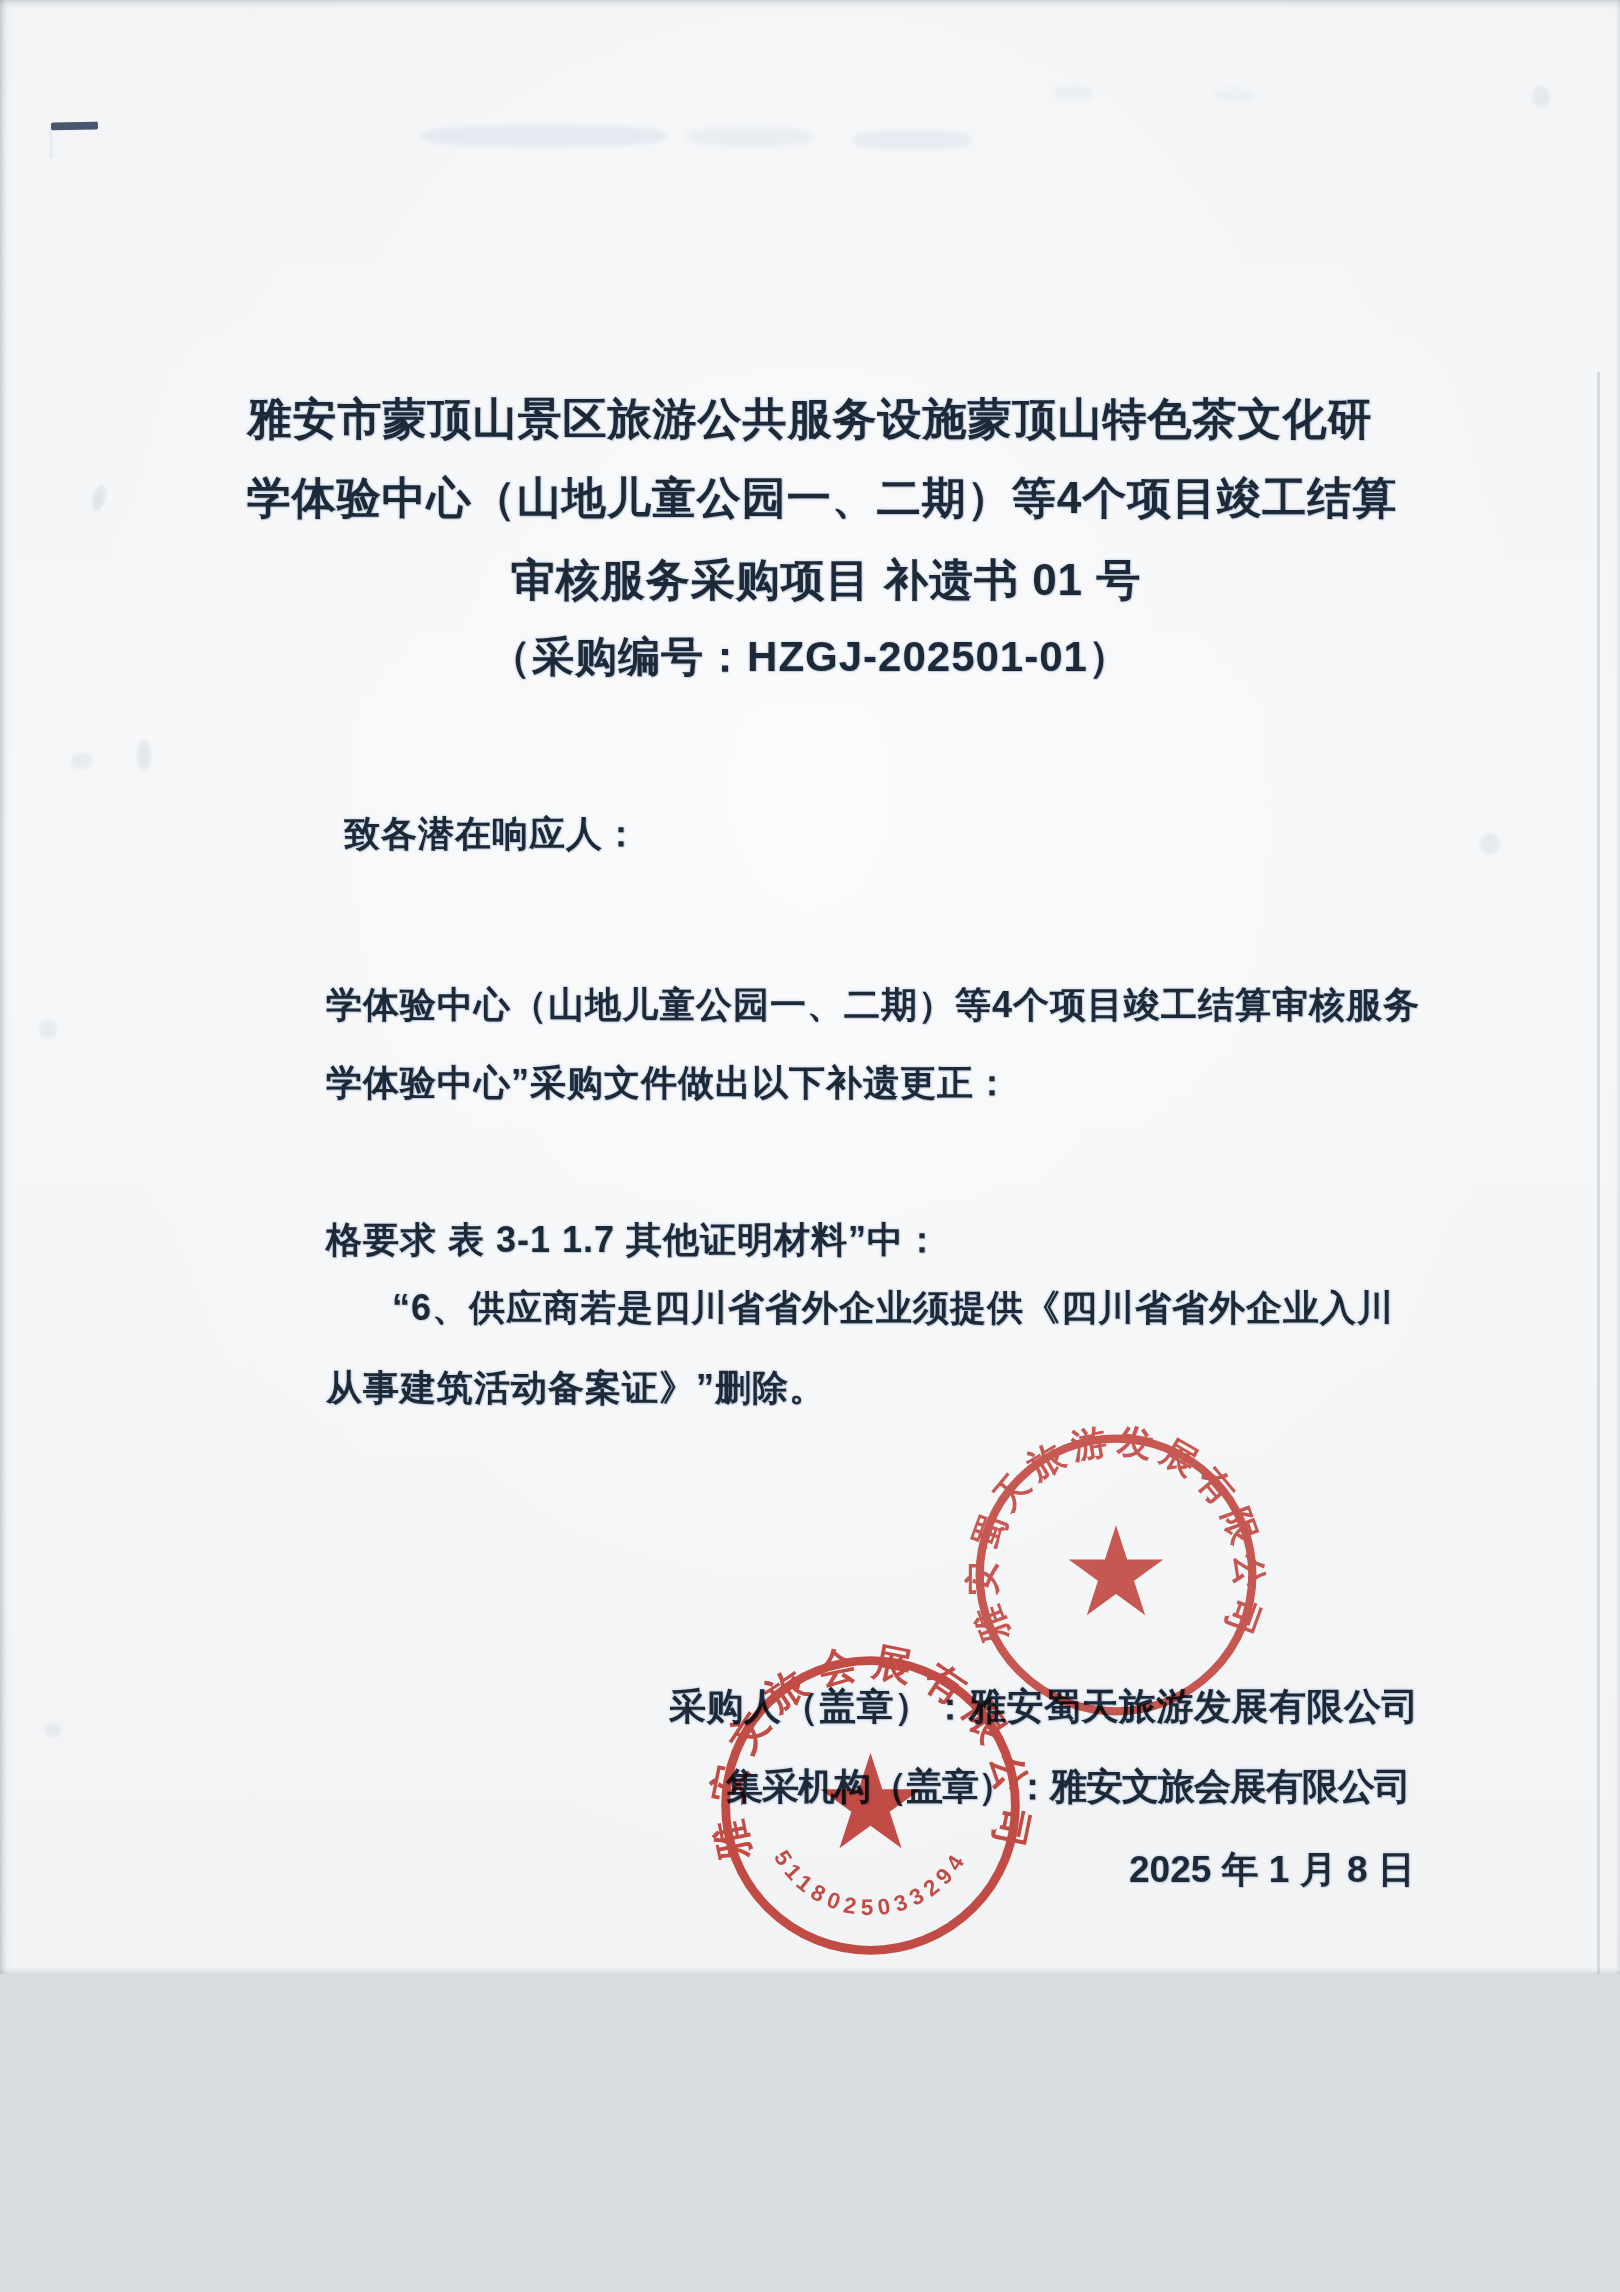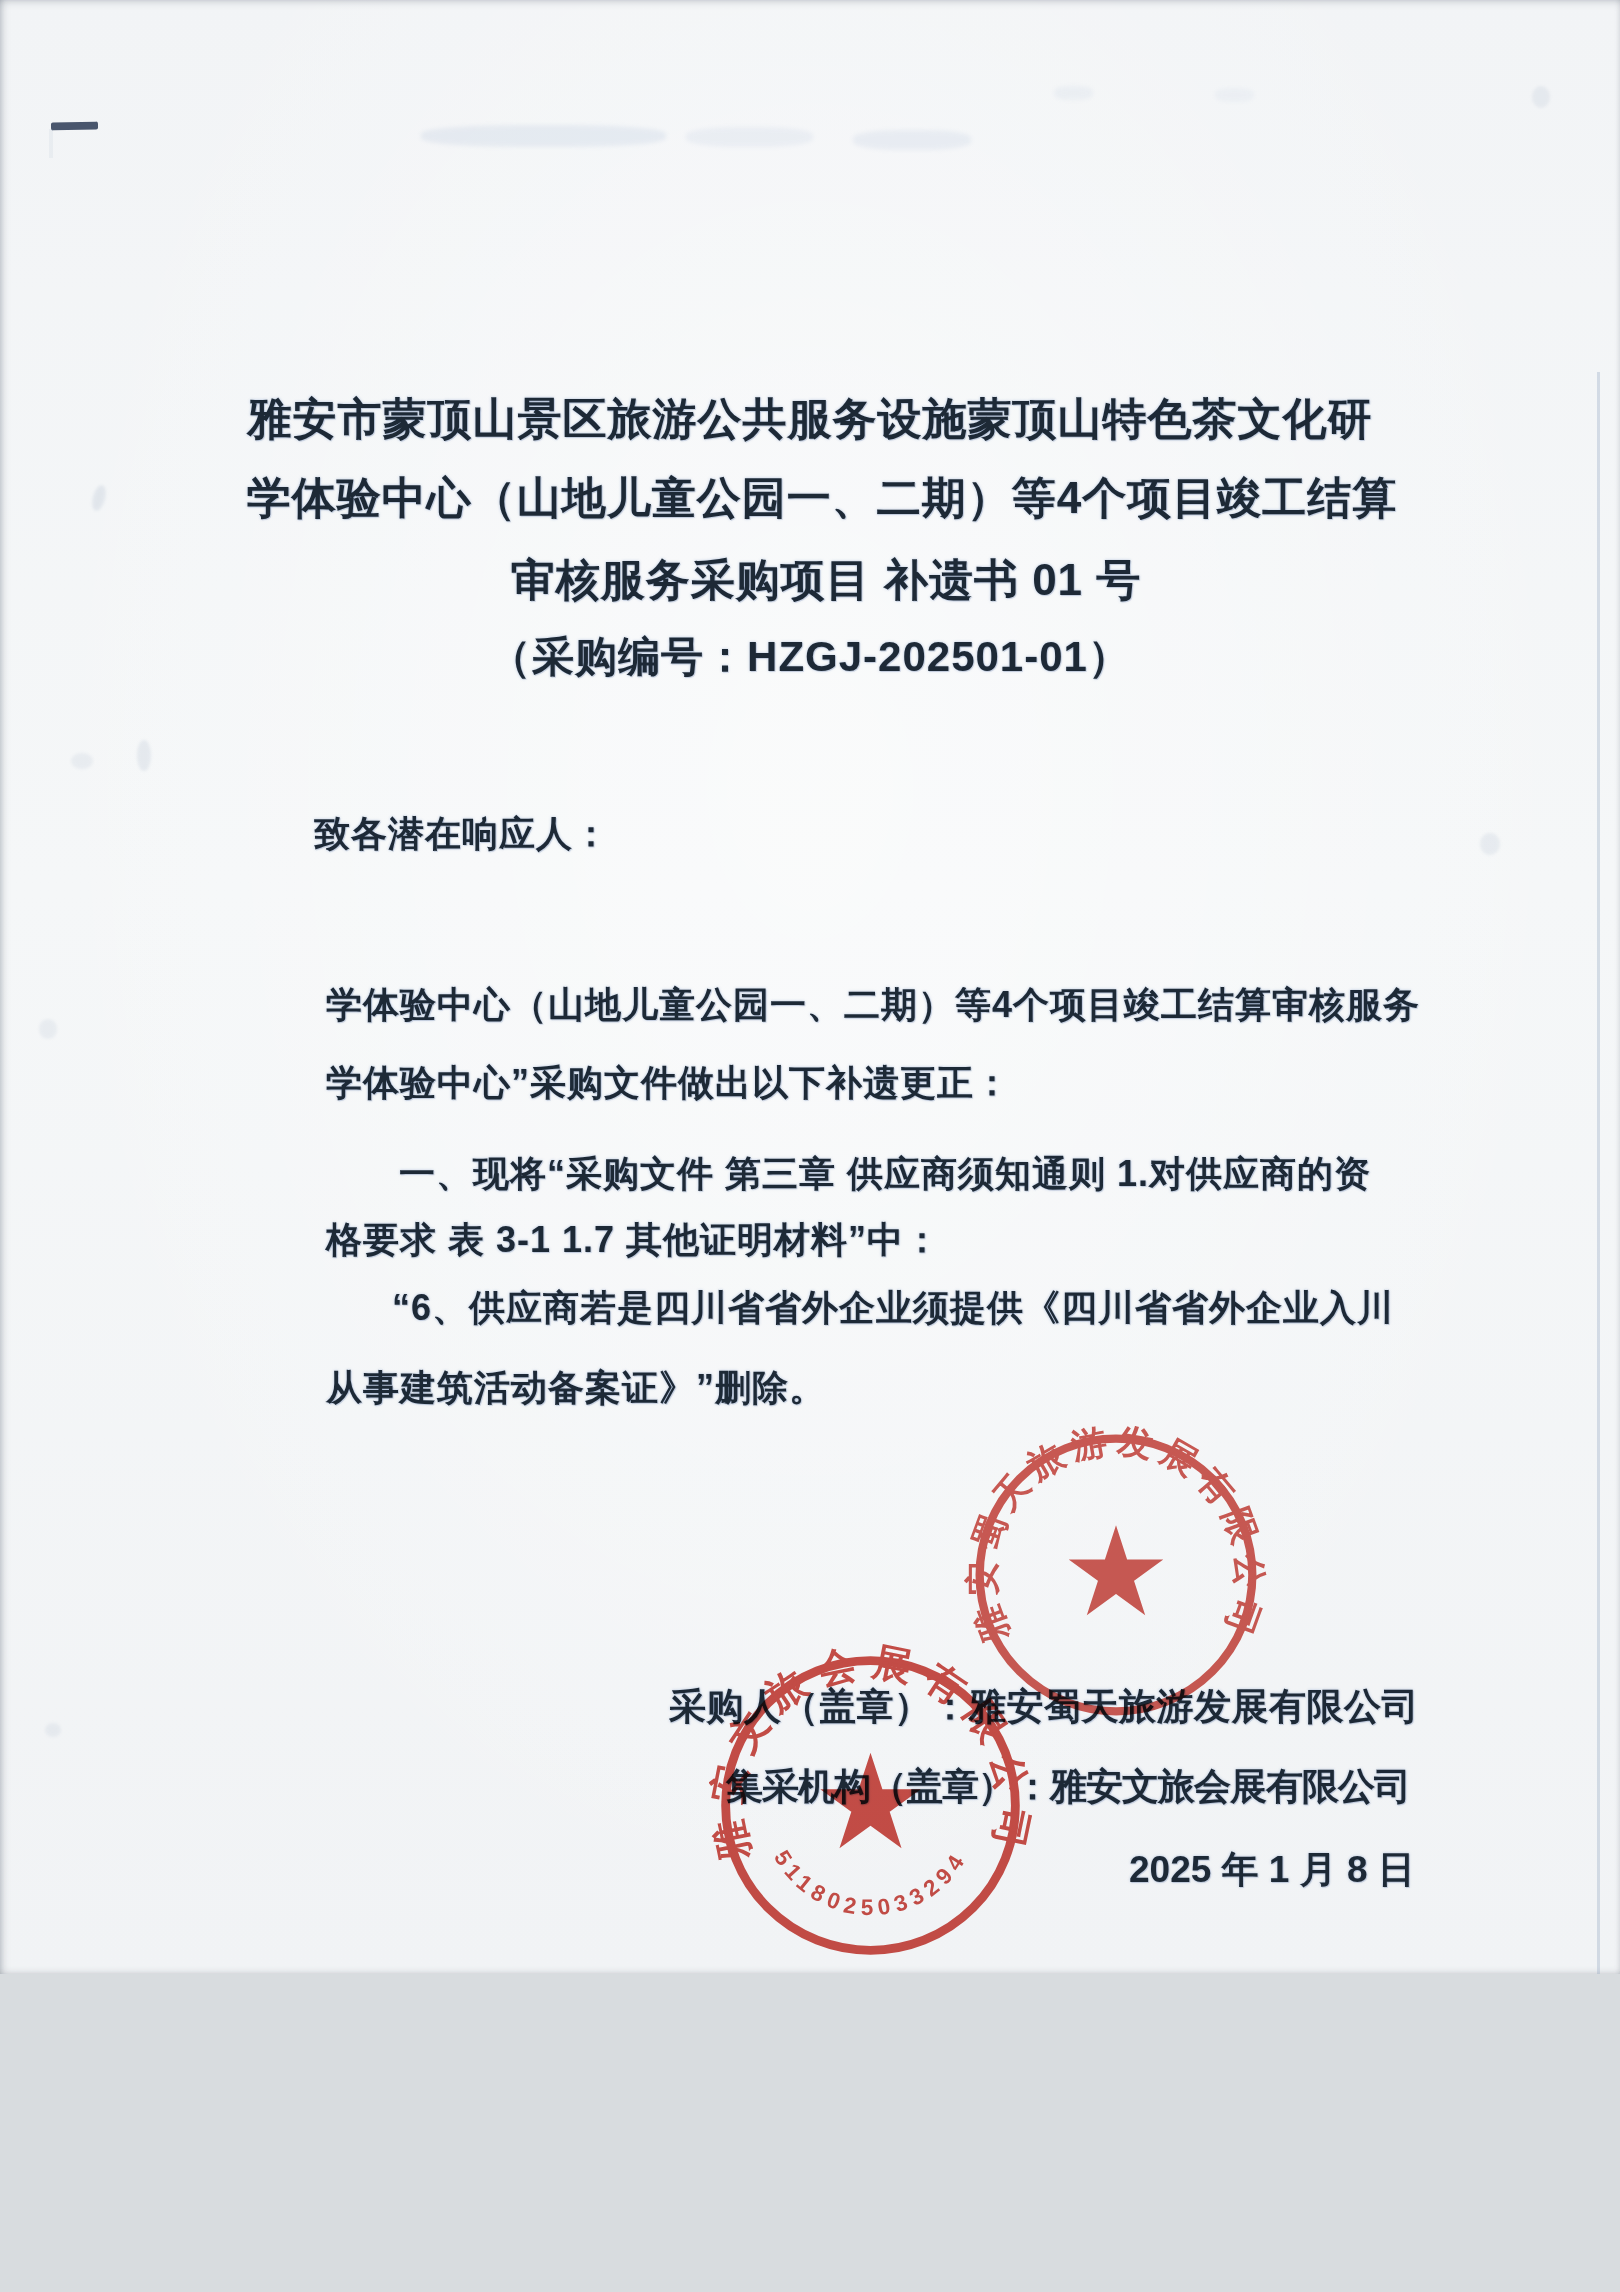--- a/index.html
+++ b/index.html
@@ -46,26 +46,25 @@
   <div class="artifact speck" style="left:39px;top:1019px;width:17.6px;height:19.6px;opacity:.12;"></div>
   <div class="artifact speck" style="left:1480px;top:833px;width:19.6px;height:21.6px;opacity:.14;"></div>
   <div class="artifact speck" style="left:45px;top:1723px;width:15.7px;height:13.7px;opacity:.12;"></div>
   <div class="artifact streak" style="left:1597px;top:372px;width:2.9px;height:1920px;"></div>
 
   <div class="txt title-line" style="top:390px;left:0;">雅安市蒙顶山景区旅游公共服务设施蒙顶山特色茶文化研</div>
   <div class="txt title-line" style="top:469px;left:0;padding-left:12px;">学体验中心（山地儿童公园一、二期）等4个项目竣工结算</div>
   <div class="txt title-line" style="top:551px;left:0;margin-left:16px;">审核服务采购项目 补遗书 01 号</div>
   <div class="txt title-line" style="top:629px;left:0;font-size:42px;">（采购编号：HZGJ-202501-01）</div>
 
-  <div class="txt body-line" style="left:314px;top:810px;">致各潜在响应人：</div>
+  <div class="txt body-line" style="left:344px;top:810px;">致各潜在响应人：</div>
 
   <div class="txt body-line" style="left:326px;top:981px;">学体验中心（山地儿童公园一、二期）等4个项目竣工结算审核服务</div>
   <div class="txt body-line" style="left:326px;top:1059px;">学体验中心”采购文件做出以下补遗更正：</div>
 
-  <div class="txt body-line" style="left:399px;top:1150px;">一、现将“采购文件 第三章 供应商须知通则 1.对供应商的资</div>
   <div class="txt body-line" style="left:326px;top:1216px;">格要求 表 3-1 1.7 其他证明材料”中：</div>
 
   <div class="txt body-line" style="left:392px;top:1284px;">“6、供应商若是四川省省外企业须提供《四川省省外企业入川</div>
   <div class="txt body-line" style="left:326px;top:1364px;">从事建筑活动备案证》”删除。</div>
 
 
   <div class="txt sig-line" style="left:669px;top:1682px;letter-spacing:0.5px;">采购人（盖章）：雅安蜀天旅游发展有限公司</div>
   <div class="txt sig-line" style="left:726px;top:1762px;letter-spacing:-1px;">集采机构（盖章）：雅安文旅会展有限公司</div>
   <div class="txt sig-line" style="left:1129px;top:1845px;">2025 年 1 月 8 日</div>
 

